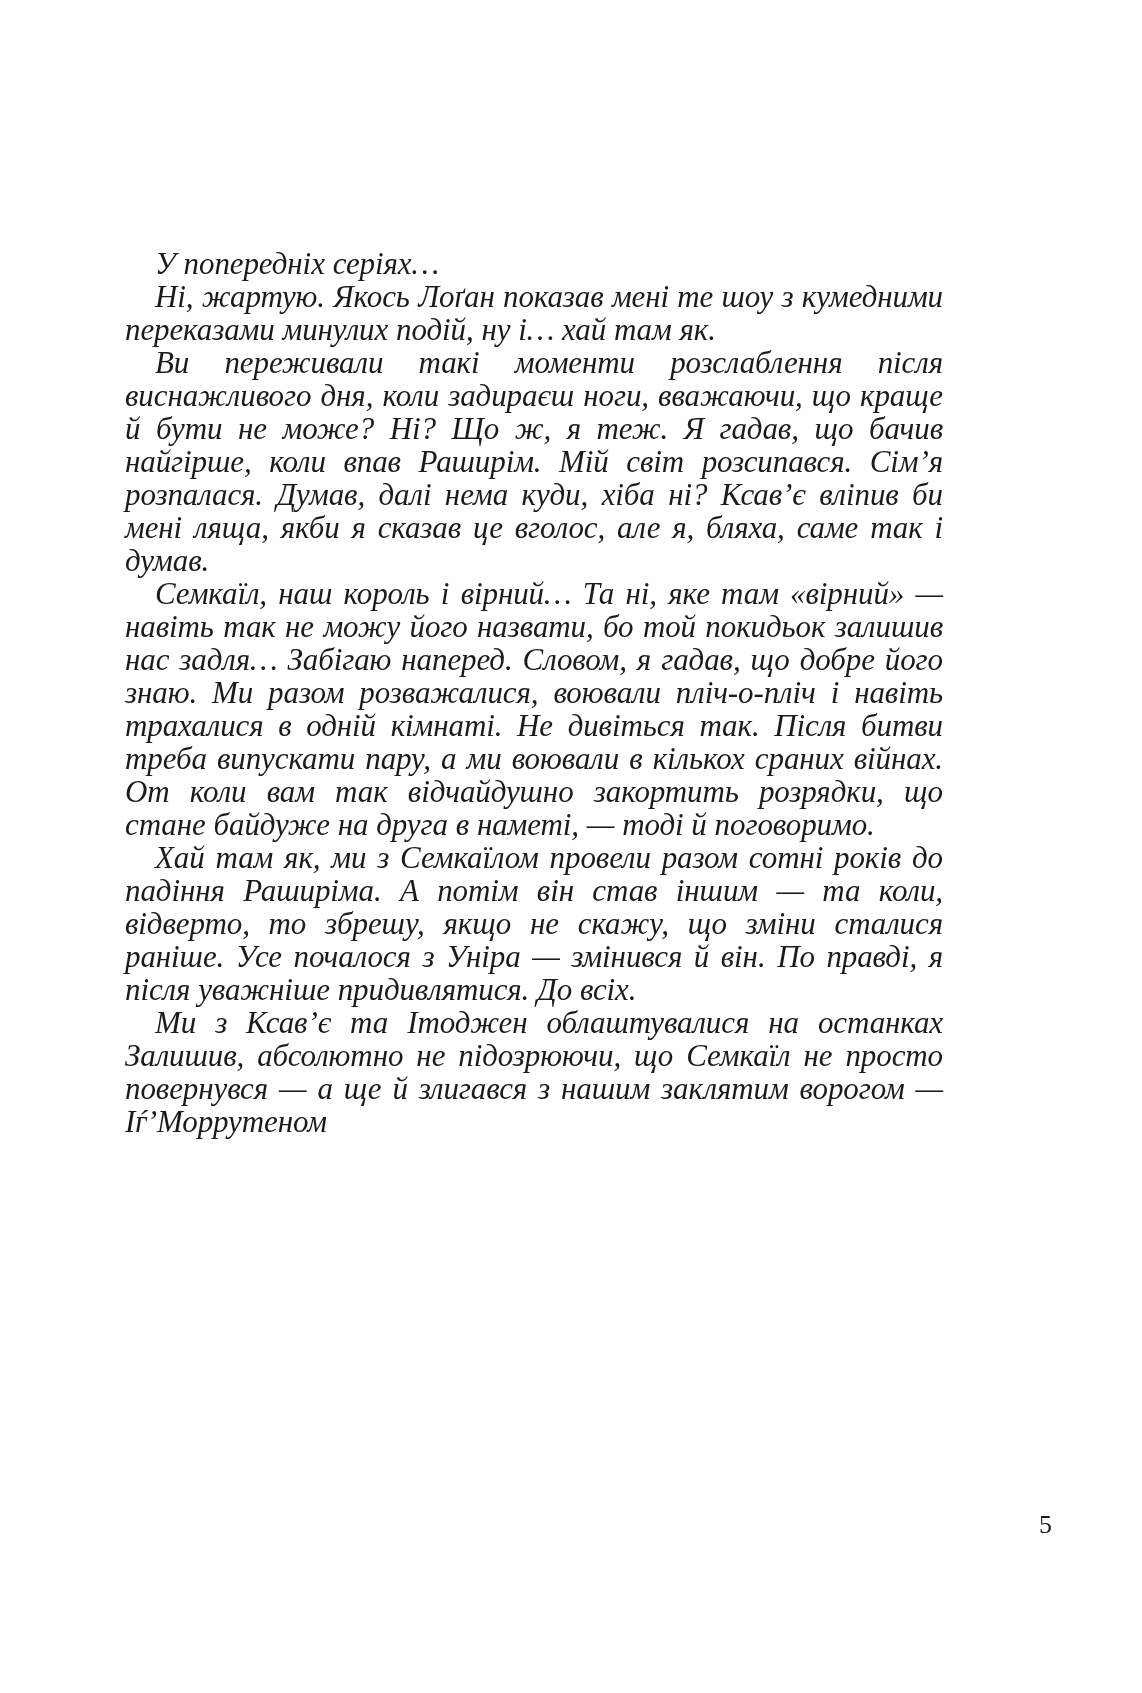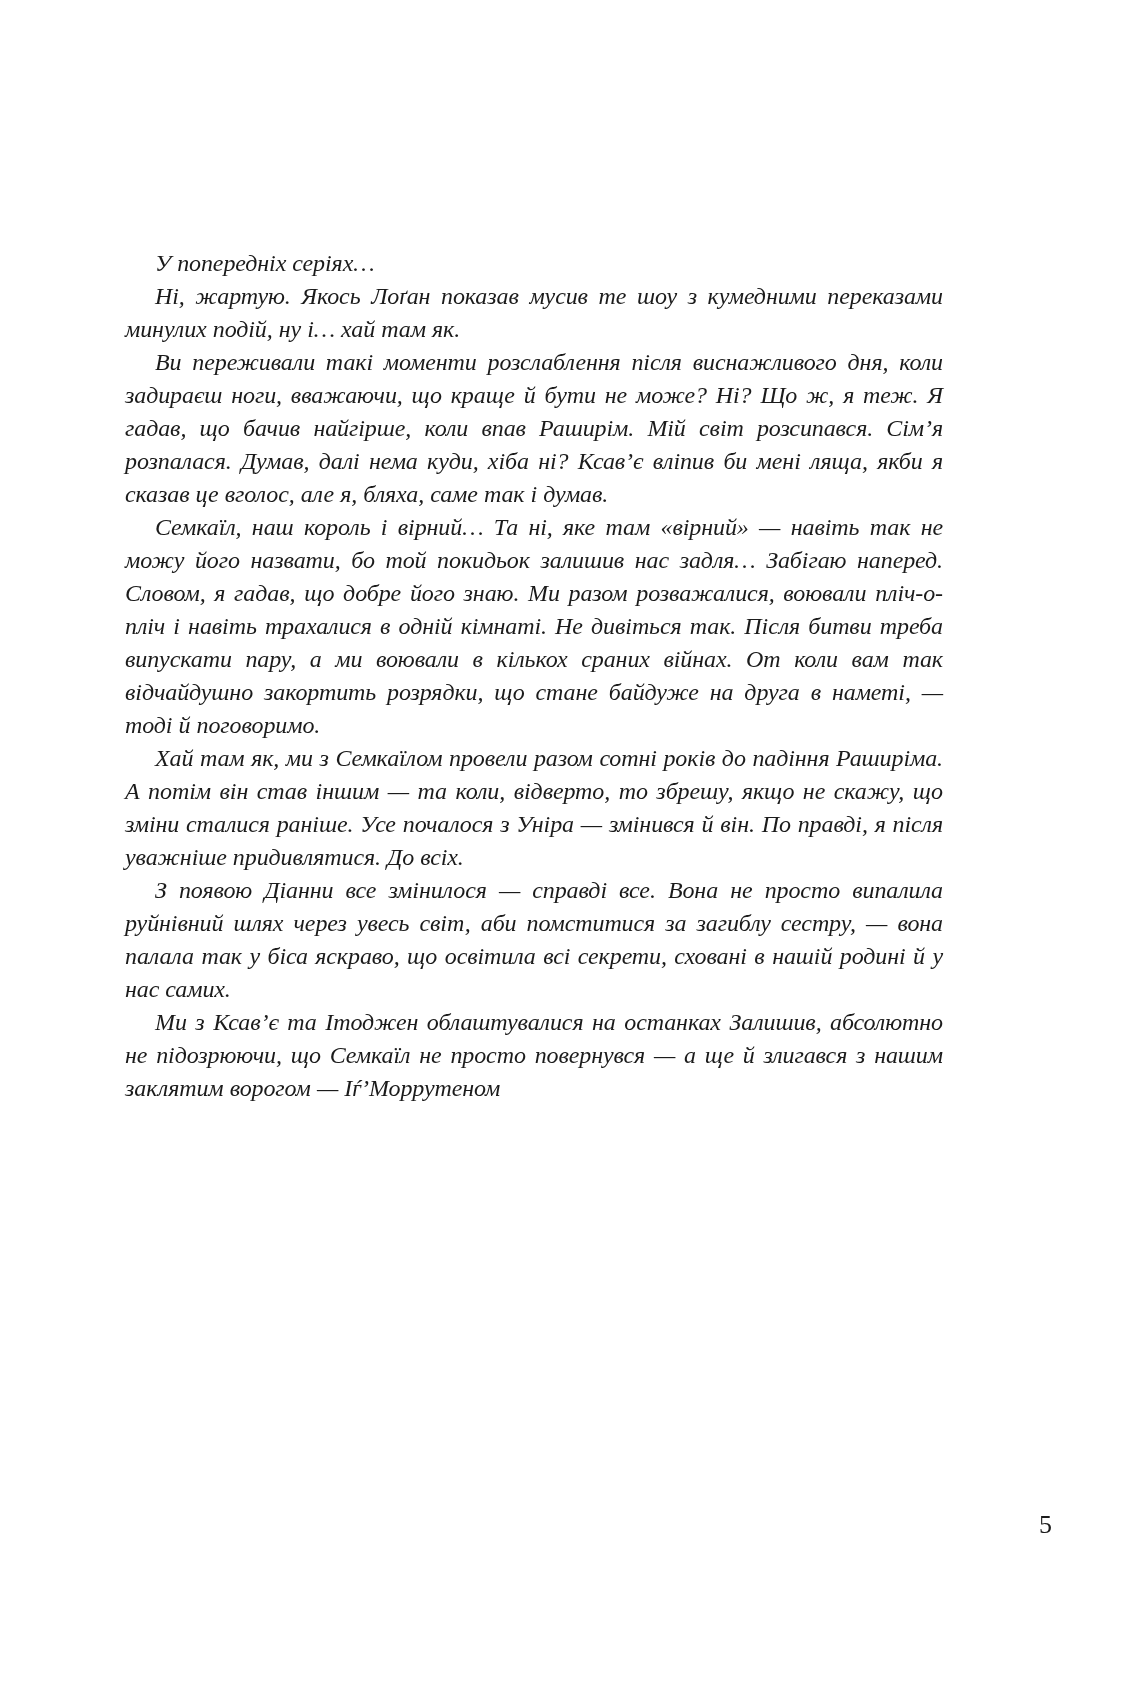--- a/index.html
+++ b/index.html
@@ -20,21 +20,21 @@
   }
   .text-block {
     position: absolute;
     left: 125px;
     top: 247px;
     width: 818px;
   }
   .para {
     margin: 0;
     font-style: italic;
-    font-size: 24px;
+    font-size: 31px;
     line-height: 33.0px;
     color: #1b1b1b;
     text-align: justify;
     text-justify: inter-word;
     letter-spacing: -0.1px;
     word-spacing: 0.2px;
     text-indent: 30px;
     -webkit-font-smoothing: antialiased;
   }
   .para.lead {
@@ -50,23 +50,22 @@
     font-family: "Liberation Serif", "DejaVu Serif", serif;
   }
 </style>
 </head>
 <body>
 
 <div class="page">
 
   <div class="text-block">
     <p class="para lead">У попередніх серіях…</p>
-    <p class="para">Ні, жартую. Якось Лоґан показав мусив те шоу з кумедними переказами минулих подій, ну і… хай там як.</p>
+    <p class="para">Ні, жартую. Якось Лоґан показав мені те шоу з кумедними переказами минулих подій, ну і… хай там як.</p>
     <p class="para">Ви переживали такі моменти розслаблення після виснажливого дня, коли задираєш ноги, вважаючи, що краще й бути не може? Ні? Що ж, я теж. Я гадав, що бачив найгірше, коли впав Раширім. Мій світ розсипався. Сім’я розпалася. Думав, далі нема куди, хіба ні? Ксав’є вліпив би мені ляща, якби я сказав це вголос, але я, бляха, саме так і думав.</p>
     <p class="para">Семкаїл, наш король і вірний… Та ні, яке там «вірний» — навіть так не можу його назвати, бо той покидьок залишив нас задля… Забігаю наперед. Словом, я гадав, що добре його знаю. Ми разом розважалися, воювали пліч-о-пліч і навіть трахалися в одній кімнаті. Не дивіться так. Після битви треба випускати пару, а ми воювали в кількох сраних війнах. От коли вам так відчайдушно закортить розрядки, що стане байдуже на друга в наметі, — тоді й поговоримо.</p>
     <p class="para">Хай там як, ми з Семкаїлом провели разом сотні років до падіння Раширіма. А потім він став іншим — та коли, відверто, то збрешу, якщо не скажу, що зміни сталися раніше. Усе почалося з Уніра — змінився й він. По правді, я після уважніше придивлятися. До всіх.</p>
-    <p class="para">З появою Діанни все змінилося — справді все. Вона не просто випалила руйнівний шлях через увесь світ, аби помститися за загиблу сестру, — вона палала так у біса яскраво, що освітила всі секрети, сховані в нашій родині й у нас самих.</p>
     <p class="para">Ми з Ксав’є та Imоджен облаштувалися на останках Залишив, абсолютно не підозрюючи, що Семкаїл не просто повернувся — а ще й злигався з нашим заклятим ворогом — Іѓ’Моррутеном</p>
   </div>
 
   <div class="page-number">5</div>
 
 </div>
 
 </body></html>

